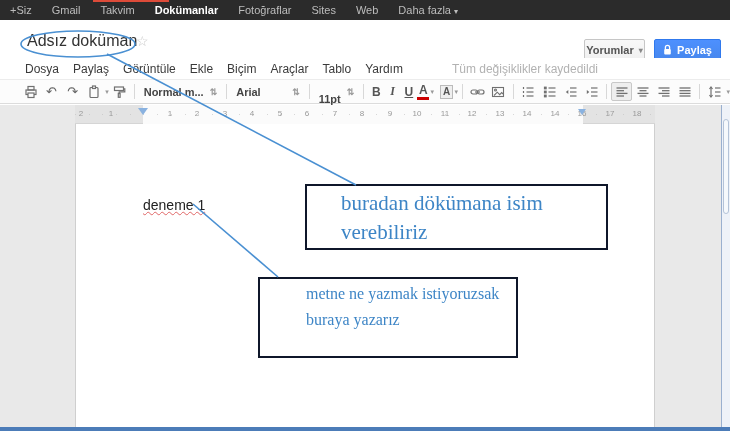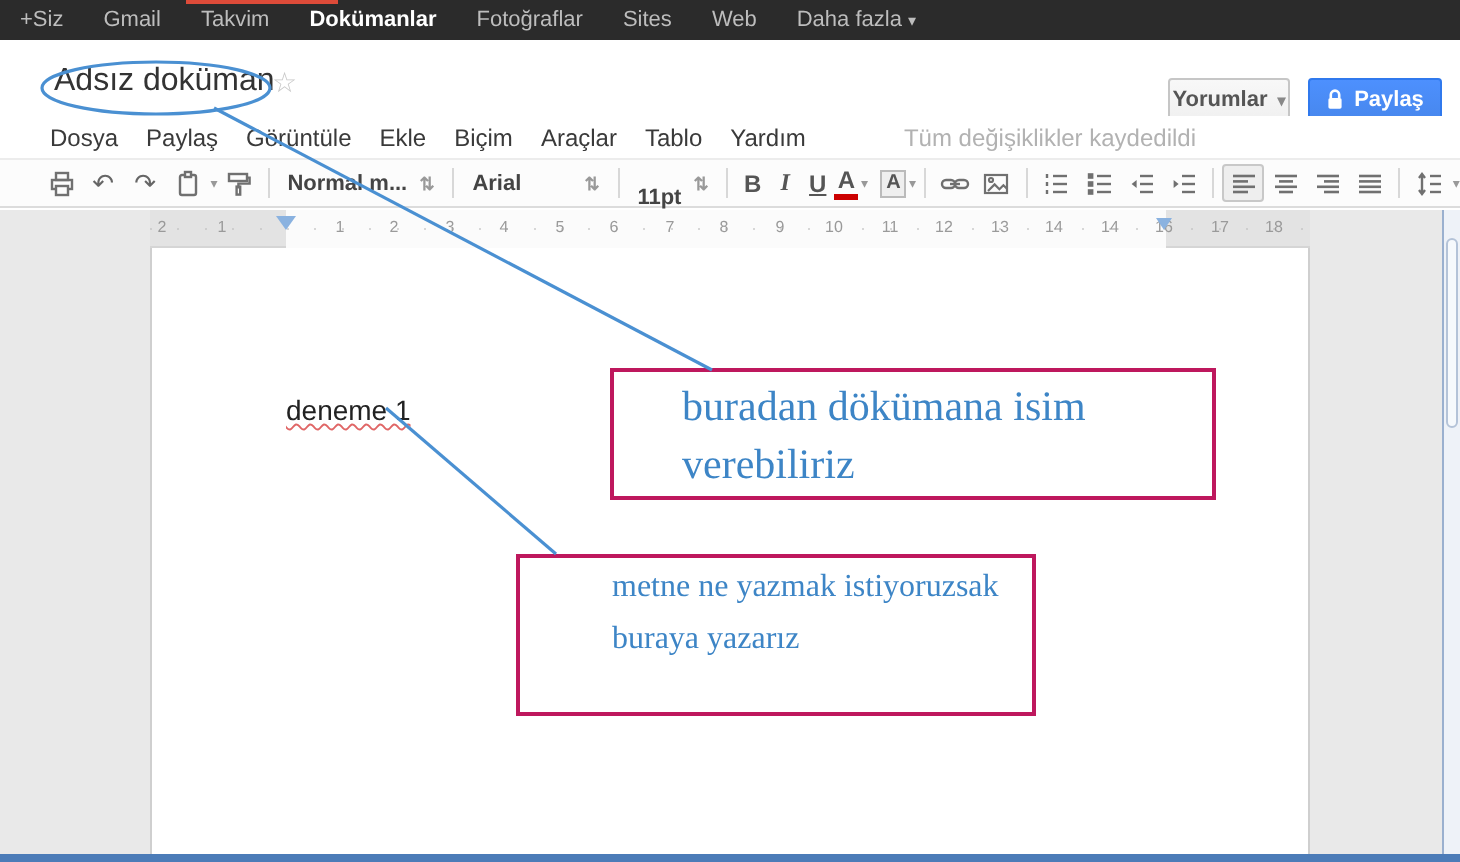--- a/index.html
+++ b/index.html
@@ -65,21 +65,21 @@
   #body-text { position:absolute; left:143px; top:73px; font-size:14px; color:#222; text-decoration:underline; text-decoration-style:wavy; text-decoration-color:#e06666; text-decoration-thickness:1px; }
 
   
   #scroll-track { position:absolute; left:721px; top:105px; width:9px; height:322px; background:#eef2f8; border-left:1px solid #9ab0cf; }
   #scroll-thumb { position:absolute; left:1px; top:14px; width:6px; height:95px; background:#f6f9fc; border:1px solid #b4c3d8; border-radius:3px; cursor:pointer; }
 
   
   #bottom-strip { position:absolute; left:0; top:427px; width:730px; height:4px; background:#4c7cb8; }
 
   
-  .note-box { position:absolute; border:2px solid #be185d; background:#fff; font-family:"Liberation Serif", serif; color:#3d85c6; z-index:30; }
+  .note-box { position:absolute; border:2px solid #0f172a; background:#fff; font-family:"Liberation Serif", serif; color:#3d85c6; z-index:30; }
   #note1 { left:305px; top:184px; width:303px; height:66px; font-size:21px; line-height:29px; padding:3px 4px 0 34px; }
   #note2 { left:258px; top:277px; width:260px; height:81px; font-size:16px; line-height:26px; padding:2px 4px 0 46px; }
   #overlay { position:absolute; left:0; top:0; width:730px; height:431px; z-index:40; pointer-events:none; }
 </style>
 </head>
 <body>
 
 <div id="screen">
 
   <div id="topbar">

